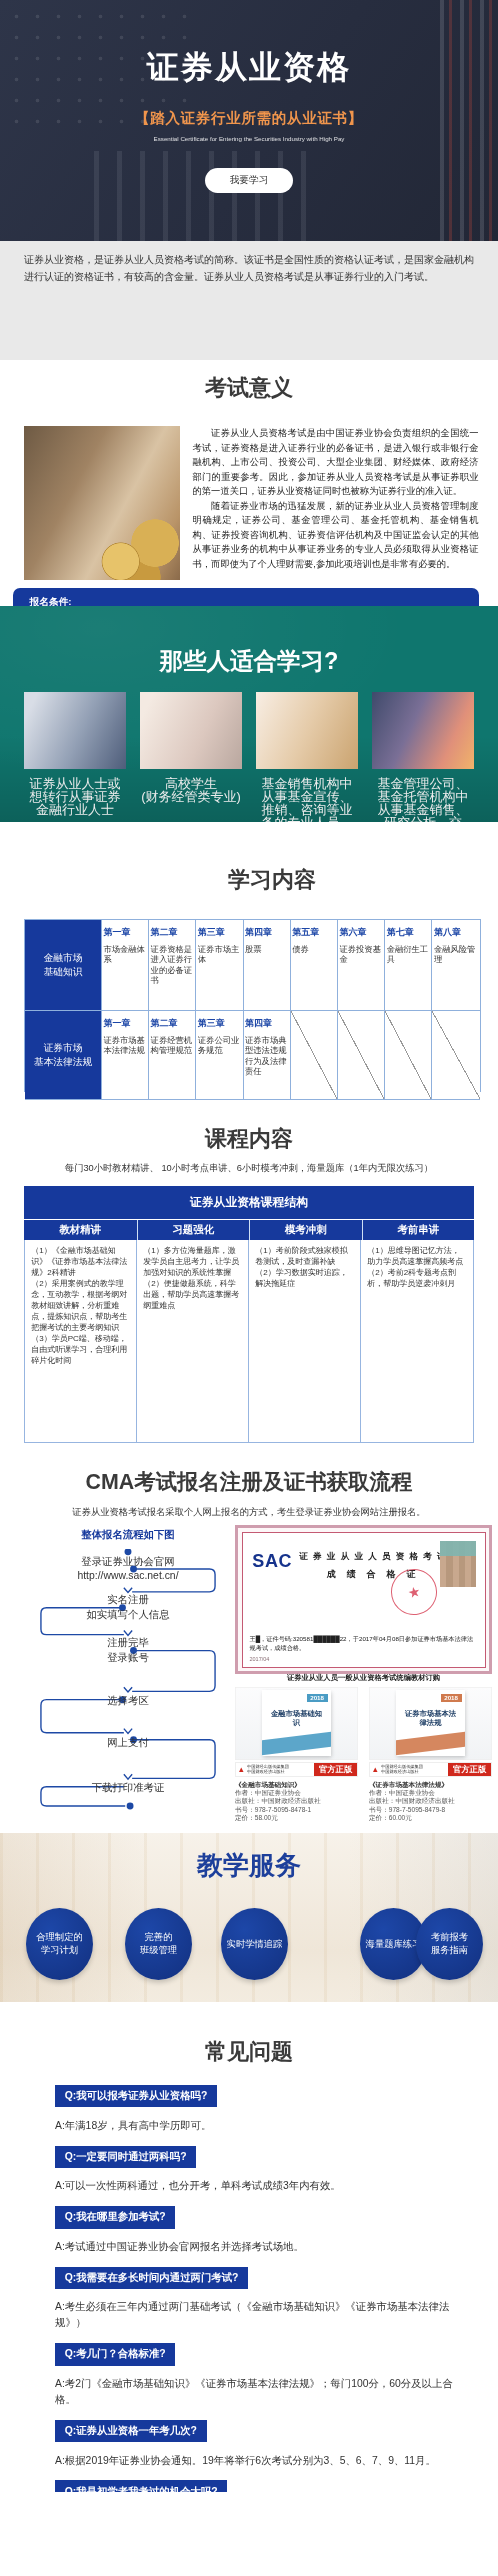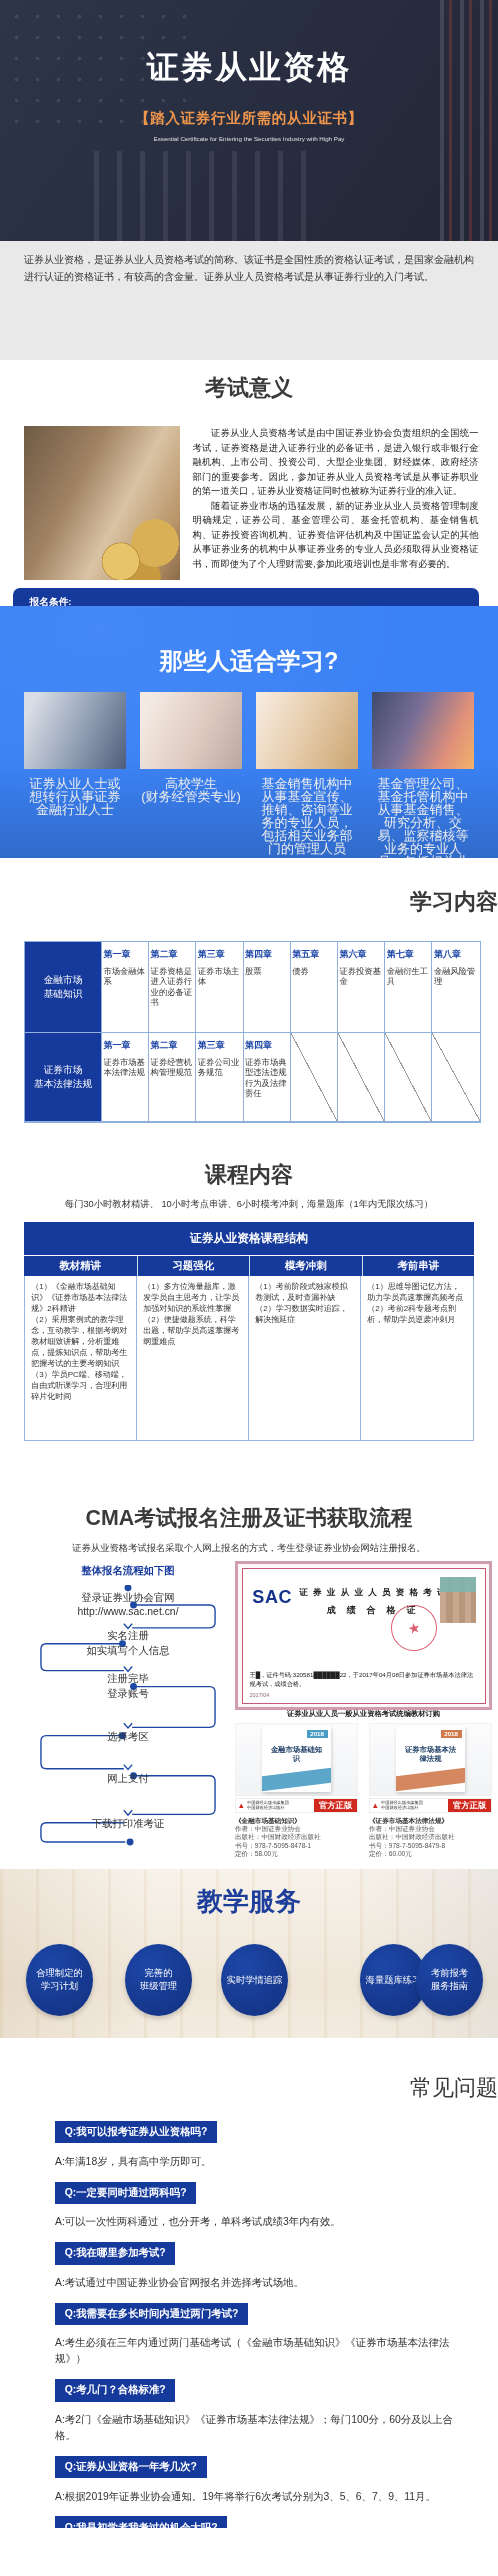--- a/index.html
+++ b/index.html
@@ -42,37 +42,37 @@
        radial-gradient(circle at 74% 98%, #c89a3f 0 21px, transparent 21.4px),
        linear-gradient(118deg,#6e5a44 0%,#a08363 35%,#d9c3a4 60%,#b99468 85%,#8a6a4a 100%); }
   .sig-text { flex:1; }
   .sig-text p { font-size:9.3px; line-height:14.5px; color:#222; text-align:justify; text-indent:2em; }
   .cond-box { position:absolute; left:13px; right:19.4px; top:228px; background:#16399c; border-radius:7px;
      color:#fff; padding:7.6px 16.6px; }
   .cond-title { font-size:9.7px; font-weight:bold; }
   .cond-items { font-size:9.3px; margin-top:4.8px; }
 
   
-  .audience { height:252px; background:#3b82f6; position:relative; overflow:hidden; text-align:center; }
+  .audience { height:216px; background:#0f766e; position:relative; overflow:hidden; text-align:center; }
   .audience::before { content:""; position:absolute; inset:0;
      background:radial-gradient(ellipse at 20% 10%, rgba(255,255,255,.05), transparent 55%),
                 linear-gradient(180deg, transparent 60%, rgba(0,0,0,.18)); }
   .audience h2 { padding-top:39px; color:#fff; font-size:23.5px; font-weight:bold; position:relative; }
   .aud-cards { position:absolute; left:24px; right:24px; top:86px; display:flex; gap:14px; text-align:center; }
   .aud-card { flex:1; }
   .aud-img { height:77px; width:100%; }
   .img1 { background:linear-gradient(115deg,#d8dde6 10%,#93a0b5 55%,#4e5d7a); }
   .img2 { background:linear-gradient(115deg,#f4eae2 10%,#dcc8bf 60%,#b9a79f); }
   .img3 { background:linear-gradient(115deg,#f8eee4,#e5cba9 50%,#caa36f); }
   .img4 { background:linear-gradient(115deg,#3f4a6b,#7a6f96 40%,#e0907a 75%,#f0b36a); }
   .aud-cap { margin-top:7.6px; color:#ececec; font-size:13px; line-height:13px; }
 
   
   .learning { height:270px; background:#fff; }
-  .learning h2 { padding-top:29px; text-align:right; font-size:22px; font-weight:bold; color:#3a3a3a;margin-left:46px; }
+  .learning h2 { padding-top:43px; text-align:center; font-size:22px; font-weight:bold; color:#3a3a3a;margin-left:46px; }
   .learn-table { margin:24px 17.3px 0 24px; display:grid; grid-template-columns:77px repeat(8,1fr);
      grid-template-rows:91px 89px; border:0.7px solid #8fb0dc; }
   .lt-label { background:#16399c; color:#fff; font-size:9.7px; font-weight:normal; display:flex;
      align-items:center; justify-content:center; text-align:center; border-right:0.7px solid #8fb0dc;
      border-bottom:0.7px solid #8fb0dc; line-height:14.5px; }
   .lt-cell { border-right:0.7px solid #8fb0dc; border-bottom:0.7px solid #8fb0dc; padding:6.2px 1.4px 1.4px;
      overflow:hidden; }
   .lt-cell:nth-child(9n) { border-right:none; }
   .lt-no { color:#1b45a6; font-weight:bold; font-size:9px; }
   .lt-name { margin-top:4.8px; font-size:8.3px; color:#333; line-height:10.4px; }
@@ -82,21 +82,21 @@
   
   .course { height:367px; background:#fff; text-align:center; }
   .course h2 { padding-top:32px; font-size:22px; font-weight:bold; color:#3a3a3a; }
   .course-sub { margin-top:8.3px; font-size:9.3px; color:#333; }
   .course-banner { margin:11px 24px 0; background:#16399c; color:#fff; font-size:11.8px; font-weight:bold;
      height:32.5px; line-height:32.5px; }
   .course-head { margin:1.4px 24px 0; display:grid; grid-template-columns:repeat(4,1fr); }
   .course-head div { background:#16399c; color:#fff; font-size:10.4px; font-weight:bold; height:19.4px;
      line-height:19.4px; }
   .course-head div + div { border-left:0.7px solid #cfe0f5; }
-  .course-body { margin:0 24px; display:grid; grid-template-columns:repeat(4,1fr); height:165px;
+  .course-body { margin:0 24px; display:grid; grid-template-columns:repeat(4,1fr); height:203px;
      border:0.7px solid #97b5e0; border-top:none; text-align:left; }
   .course-body div { border-right:0.7px solid #97b5e0; padding:5.5px 6.2px; font-size:8px; line-height:11px;
      color:#333; overflow:hidden; }
   .course-body div:last-child { border-right:none; }
 
   
   .reg { position:relative; height:374px; background:#fff; }
   .reg h2 { padding-top:8.3px; text-align:center; font-size:21.4px; font-weight:bold; color:#3a3a3a; }
   .reg-sub { margin-top:9.7px; text-align:center; font-size:9.3px; color:#333; }
   .flow-label { position:absolute; left:24px; top:69px; width:208px; text-align:center;
@@ -158,38 +158,39 @@
      linear-gradient(90deg, rgba(170,130,80,.12), transparent 30%, transparent 70%, rgba(200,200,200,.25)); }
   .services h2 { padding-top:15px; font-size:26px; font-weight:bold; color:#1d3f9b; position:relative; }
   .circle { position:absolute; top:75px; width:67px; height:72px; border-radius:50%;
      background:radial-gradient(circle at 35% 30%, #1d47a8, #12307f); color:#fff; font-size:9.3px;
      line-height:13px; display:flex; align-items:center; justify-content:center; text-align:center;
      box-shadow:0 2.8px 5.5px rgba(0,0,0,.18); padding:4.2px; }
   .c1{left:26px;} .c2{left:125px;} .c3{left:221px;} .c4{left:320px;margin-left:40px;} .c5{left:416px;}
 
   
   .faq { height:490px; background:#fff; overflow:hidden; }
-  .faq h2 { padding-top:35px; text-align:right; font-size:22px; font-weight:normal; color:#3a3a3a; }
+  .faq h2 { padding-top:35px; text-align:center; font-size:22px; font-weight:bold; color:#3a3a3a; }
   .faq-list { margin:18px 28px 0 55px; }
   .faq-q { display:inline-block; background:#16399c; color:#fff; font-size:10.4px; font-weight:bold;
      padding:4.2px 9.7px; }
   .faq-a { margin:10.4px 0 11.8px; font-size:10.4px; color:#333; line-height:16px; }
 </style>
 </head>
 <body>
 
 <div class="page">
 
   <section class="hero">
     <div class="hero-dots"></div>
     <div class="hero-candles"></div>
     <div class="hero-candles2"></div>
     <h1>证券从业资格</h1>
     <div class="hero-sub">【踏入证券行业所需的从业证书】</div>
     <div class="hero-sub-en">Essential Certificate for Entering the Securities Industry with High Pay</div>
+    <div><button class="hero-btn">我要学习</button></div>
   </section>
 
   <section class="what-is">
     <p class="what-body">证券从业资格，是证券从业人员资格考试的简称。该证书是全国性质的资格认证考试，是国家金融机构进行认证的资格证书，有较高的含金量。证券从业人员资格考试是从事证券行业的入门考试。</p>
   </section>
 
   <section class="signif">
     <h2>考试意义</h2>
     <div class="sig-row">
       <div class="sig-img"></div>

